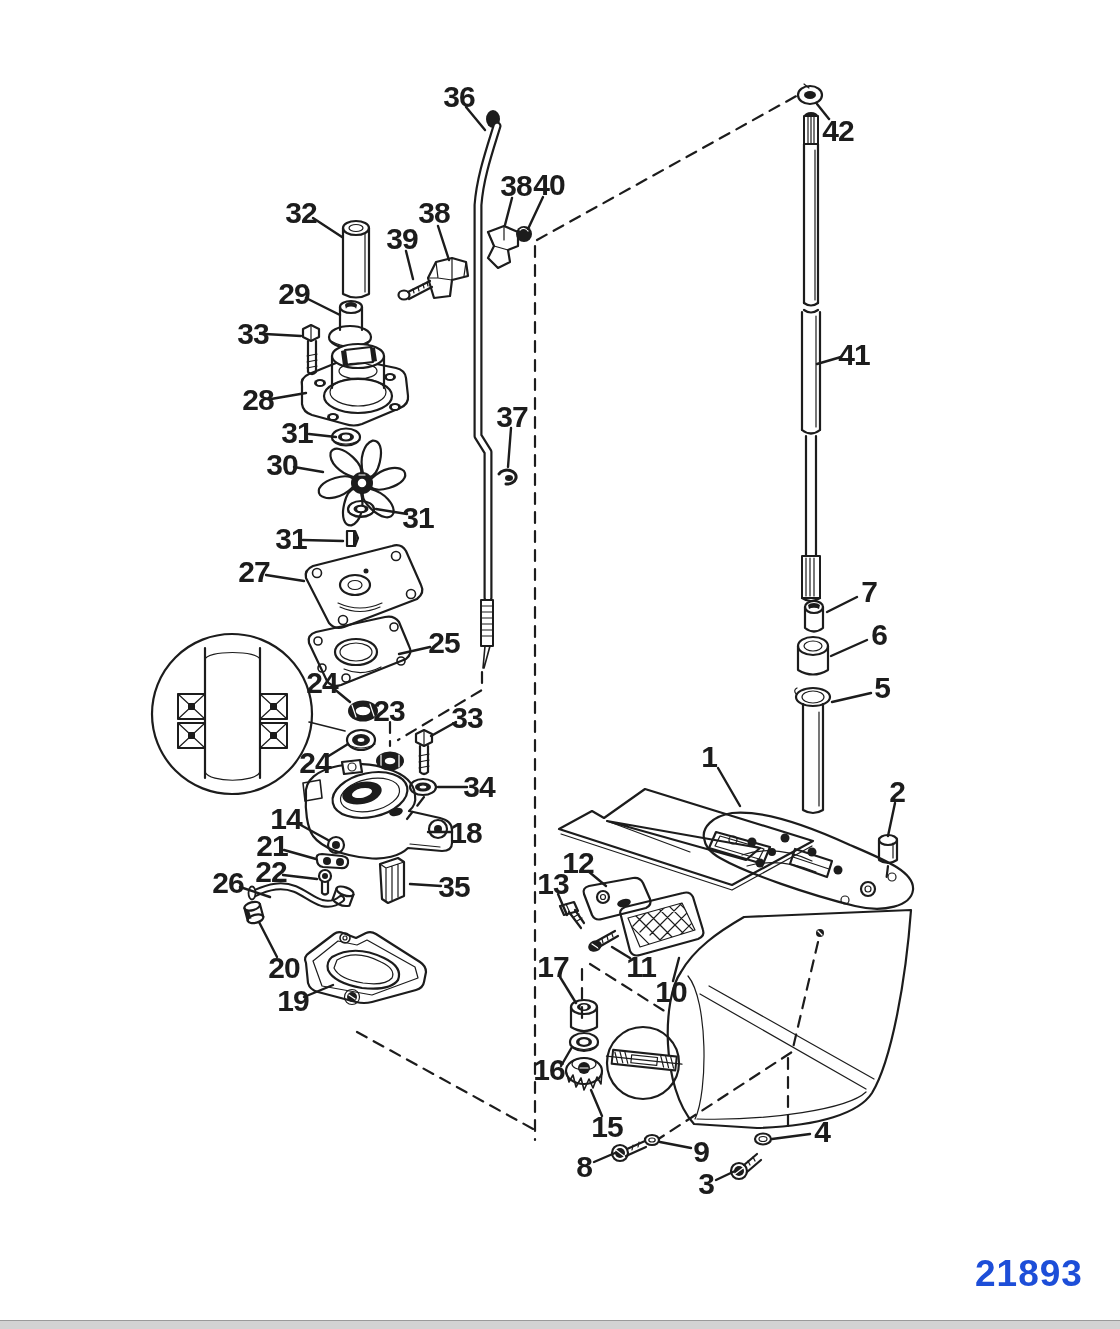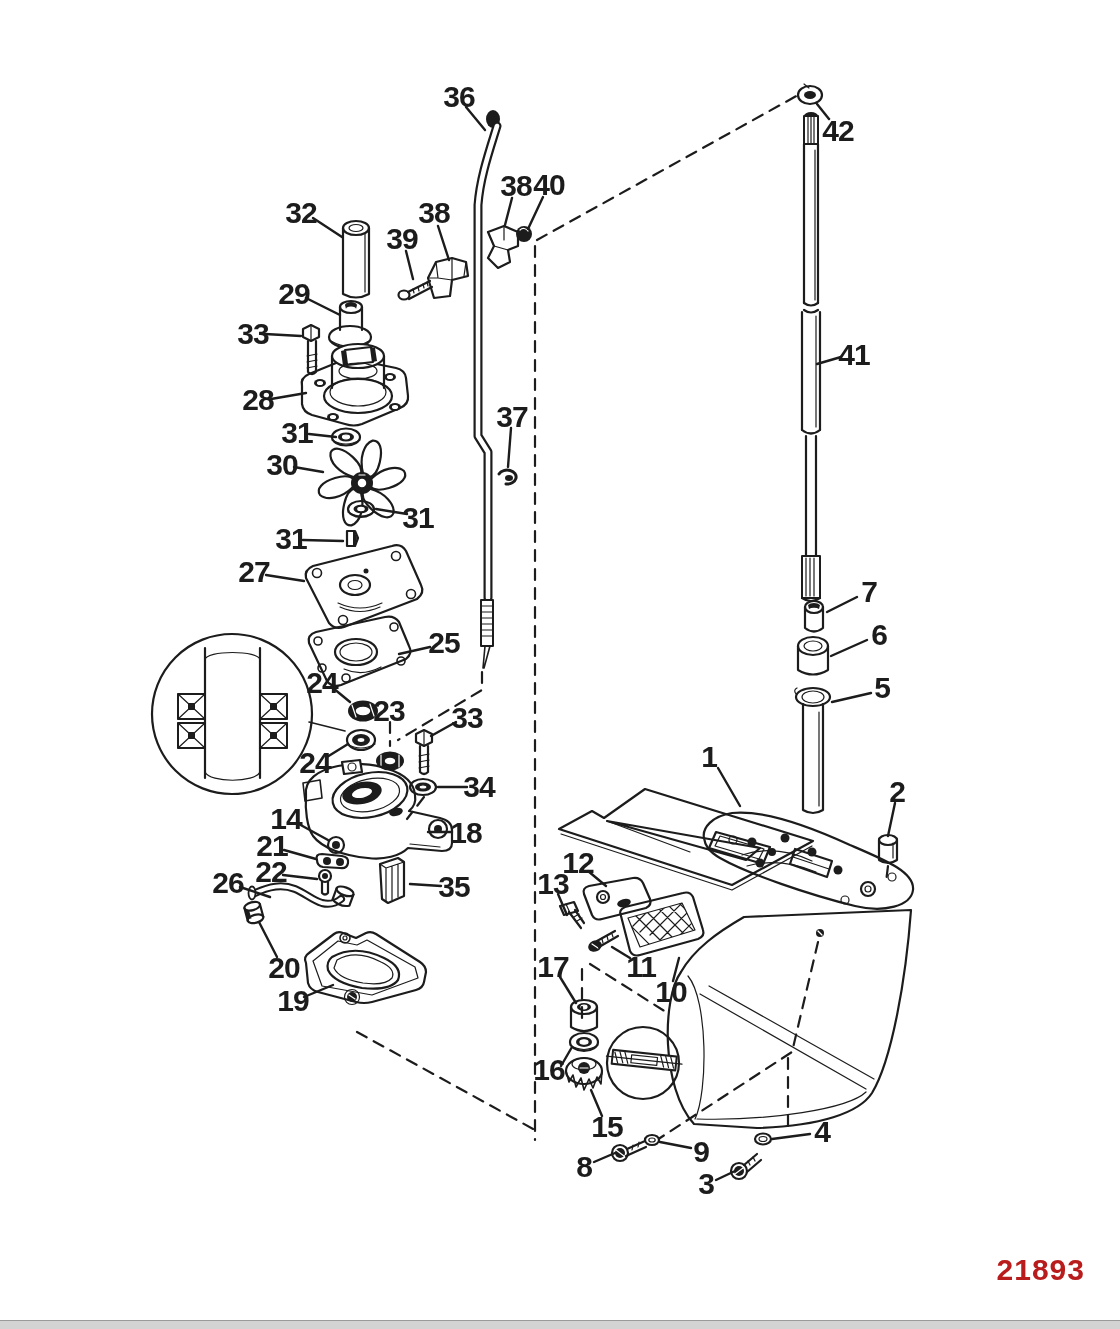--- a/index.html
+++ b/index.html
@@ -12,22 +12,22 @@
   #artwork .fw{fill:#ffffff;}
   #artwork .fd{fill:#1c1c1c;stroke:none;}
   #artwork .t{stroke-width:1.2;}
   #artwork .m{stroke-width:1.6;}
   #artwork .w{stroke:#ffffff;}
   #artwork .wt{stroke:#ffffff;stroke-width:1.2;}
   .callout{font-family:"Liberation Sans", sans-serif;font-weight:bold;font-size:30px;
            fill:#1c1c1c;letter-spacing:-1px;}
   .leader{fill:none;stroke:#1c1c1c;stroke-width:2.4;stroke-linecap:round;}
   .dash{fill:none;stroke:#1c1c1c;stroke-width:2.2;stroke-dasharray:11 8;stroke-linecap:round;}
-  #drawing-number{position:absolute;left:975px;top:1253px;width:110px;text-align:right;
-                  font-weight:bold;font-size:30px;color:#b91c1c;letter-spacing:1px;}
+  #drawing-number{position:absolute;left:975px;top:1253px;width:110px;text-align:left;
+                  font-weight:bold;font-size:37px;color:#1d4ed8;letter-spacing:1px;}
   #bottom-scrollbar{position:absolute;left:0;right:0;bottom:0;height:8px;background:#d3d3d3;
                     border-top:1px solid #9a9a9a;}
 </style>
 </head>
 <body>
 
 <div id="stage">
   <svg id="diagram-svg" width="1120" height="1329" viewBox="0 0 1120 1329" xmlns="http://www.w3.org/2000/svg">
 
     <defs>

